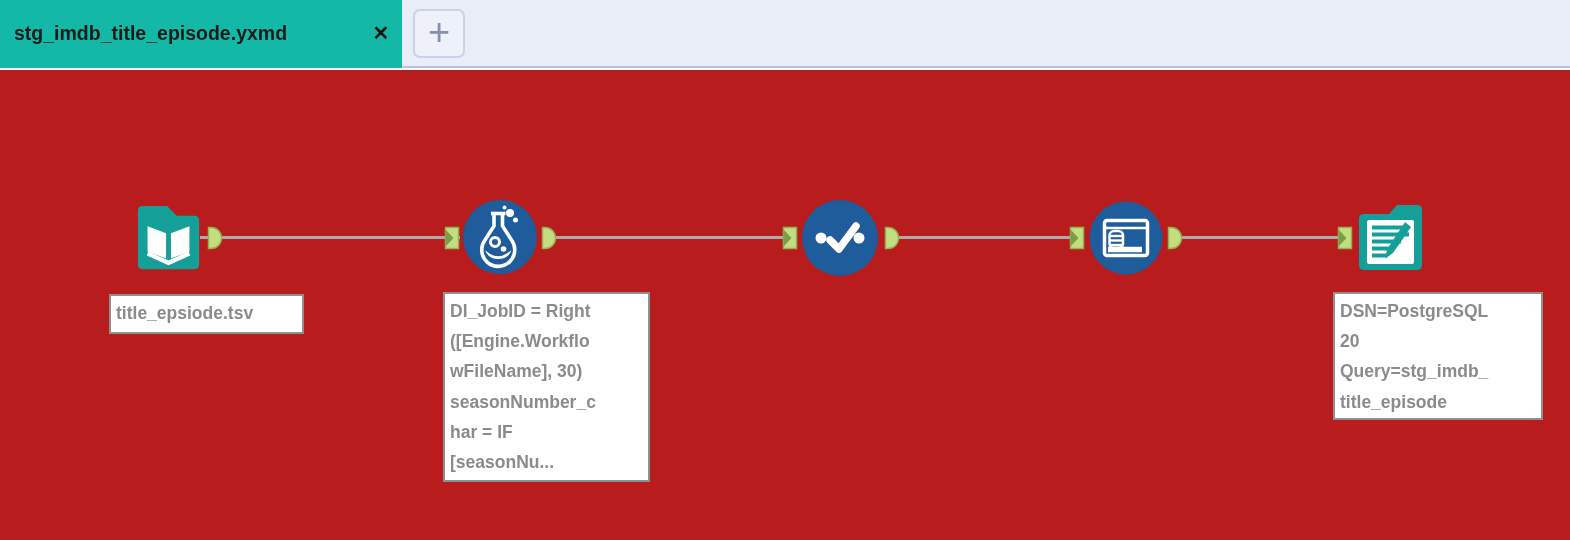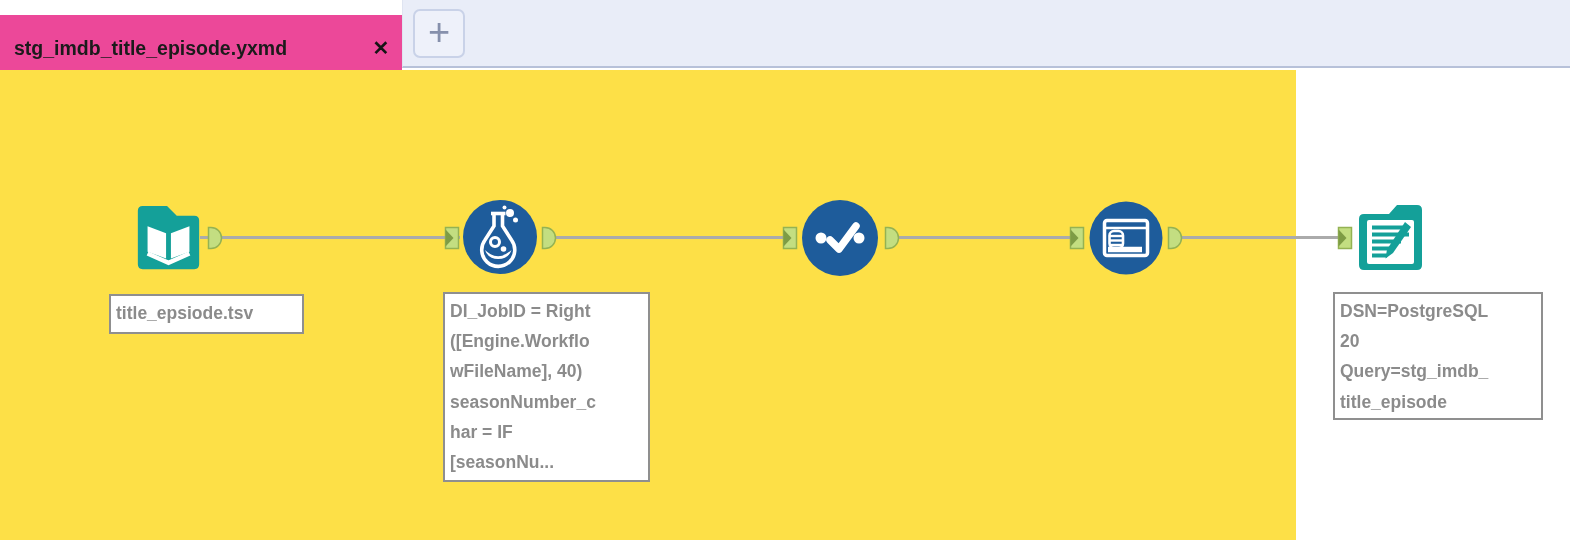--- a/index.html
+++ b/index.html
@@ -6,40 +6,40 @@
   html, body { width: 1570px; height: 540px; background: #ffffff; overflow: hidden; }
   body { font-family: "Liberation Sans", sans-serif; position: relative; }
 
   
   .tabbar { position: absolute; left: 0; top: 0; width: 1570px; height: 68px; background: #ffffff; }
   .tabbar-rest {
     position: absolute; left: 402px; top: 0; width: 1168px; height: 68px;
     background: #e9edf8; border-bottom: 2px solid #b7c1d9; border-left: 1px solid #dfe4f1;
   }
   .active-tab {
-    position: absolute; left: 0; top: 15px; width: 402px; height: 68px;
-    background: #ec4899; display: flex; align-items: center;
+    position: absolute; left: 0; top: 0; width: 402px; height: 68px;
+    background: #14b8a6; display: flex; align-items: center;
   }
   .tab-label {
     position: absolute; left: 14px; top: 0; height: 68px; line-height: 66px;
     font-size: 19.5px; font-weight: 700; color: #1b1b1b; white-space: nowrap;
   }
   .tab-close {
     position: absolute; left: 366px; top: 0; height: 68px; width: 30px;
     line-height: 66px; text-align: center; font-size: 20px; font-weight: 700;
     color: #141414; cursor: default;
   }
   .new-tab-btn {
     position: absolute; left: 10px; top: 9px; width: 52px; height: 49px;
     background: #eef1fa; border: 2px solid #c9d2e8; border-radius: 7px;
     color: #8690ac; font-size: 38px; font-weight: 400; line-height: 42px; text-align: center;
   }
 
   
-  .canvas { position: absolute; left: 0; top: 70px; width: 1296px; height: 470px; background: #fde047; }
+  .canvas { position: absolute; left: 0; top: 70px; width: 1570px; height: 470px; background: #b91c1c; }
   .connector { position: absolute; height: 3px; background: #ababab; top: 166px; z-index: 1; }
   .tool-icon { position: absolute; z-index: 3; }
   .anchor { position: absolute; z-index: 4; }
 
   .annotation {
     position: absolute; background: #ffffff; border: 2px solid #8f8f8f;
     color: #8b8b8b; font-weight: 700; font-size: 17.5px; z-index: 5;
     white-space: pre-line; overflow: hidden;
   }
   .annotation.single { line-height: 35px; padding: 0 0 0 5px; }
@@ -148,21 +148,21 @@
       <line x1="19" y1="48.5" x2="40" y2="48.5" stroke-width="4" stroke="#14a099"></line>
       <line x1="19" y1="55.5" x2="34" y2="55.5" stroke-width="4" stroke="#14a099"></line>
       <path d="M52,22 L58,27 L40,53 L32.5,58.5 L34,49.5 Z" fill="#14a099"></path>
     </svg>
   </div>
 
   <div class="annotation single" style="left:109px; top:224px; width:195px; height:40px;">title_epsiode.tsv</div>
 
   <div class="annotation multi" style="left:443px; top:222px; width:207px; height:190px;">DI_JobID = Right
 ([Engine.Workflo
-wFileName], 40)
+wFileName], 30)
 seasonNumber_c
 har = IF
 [seasonNu...</div>
 
   <div class="annotation multi" style="left:1333px; top:222px; width:210px; height:128px;">DSN=PostgreSQL
 20
 Query=stg_imdb_
 title_episode</div>
 
 </div>

